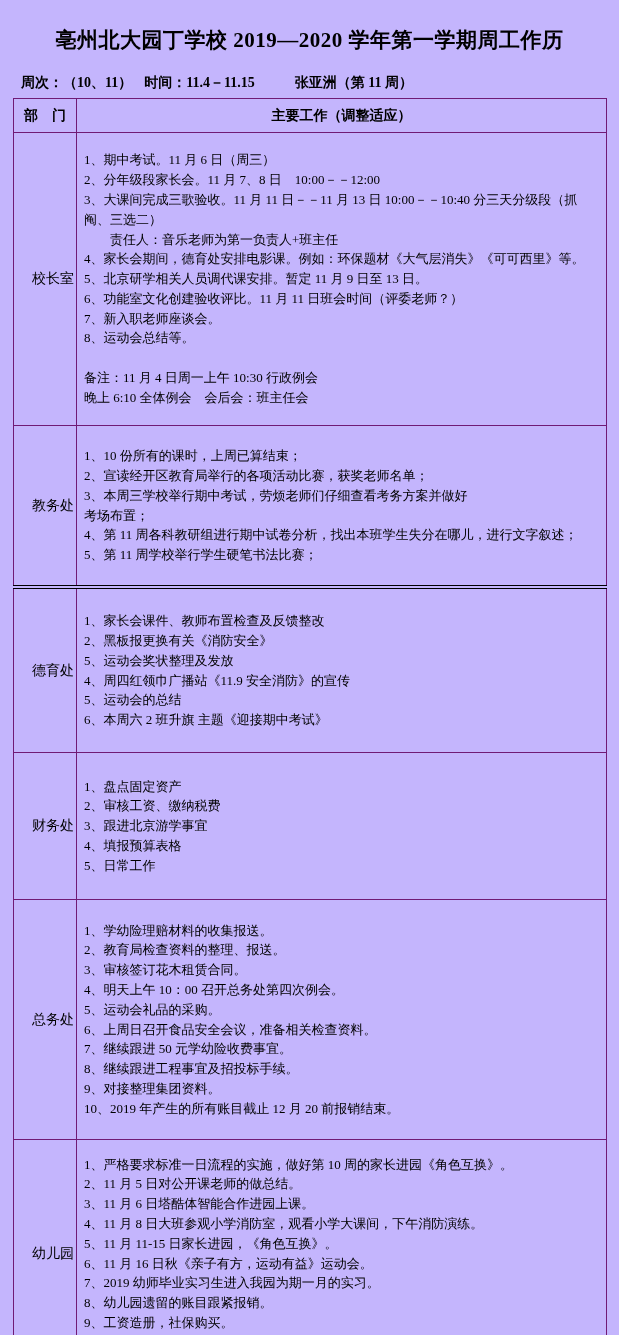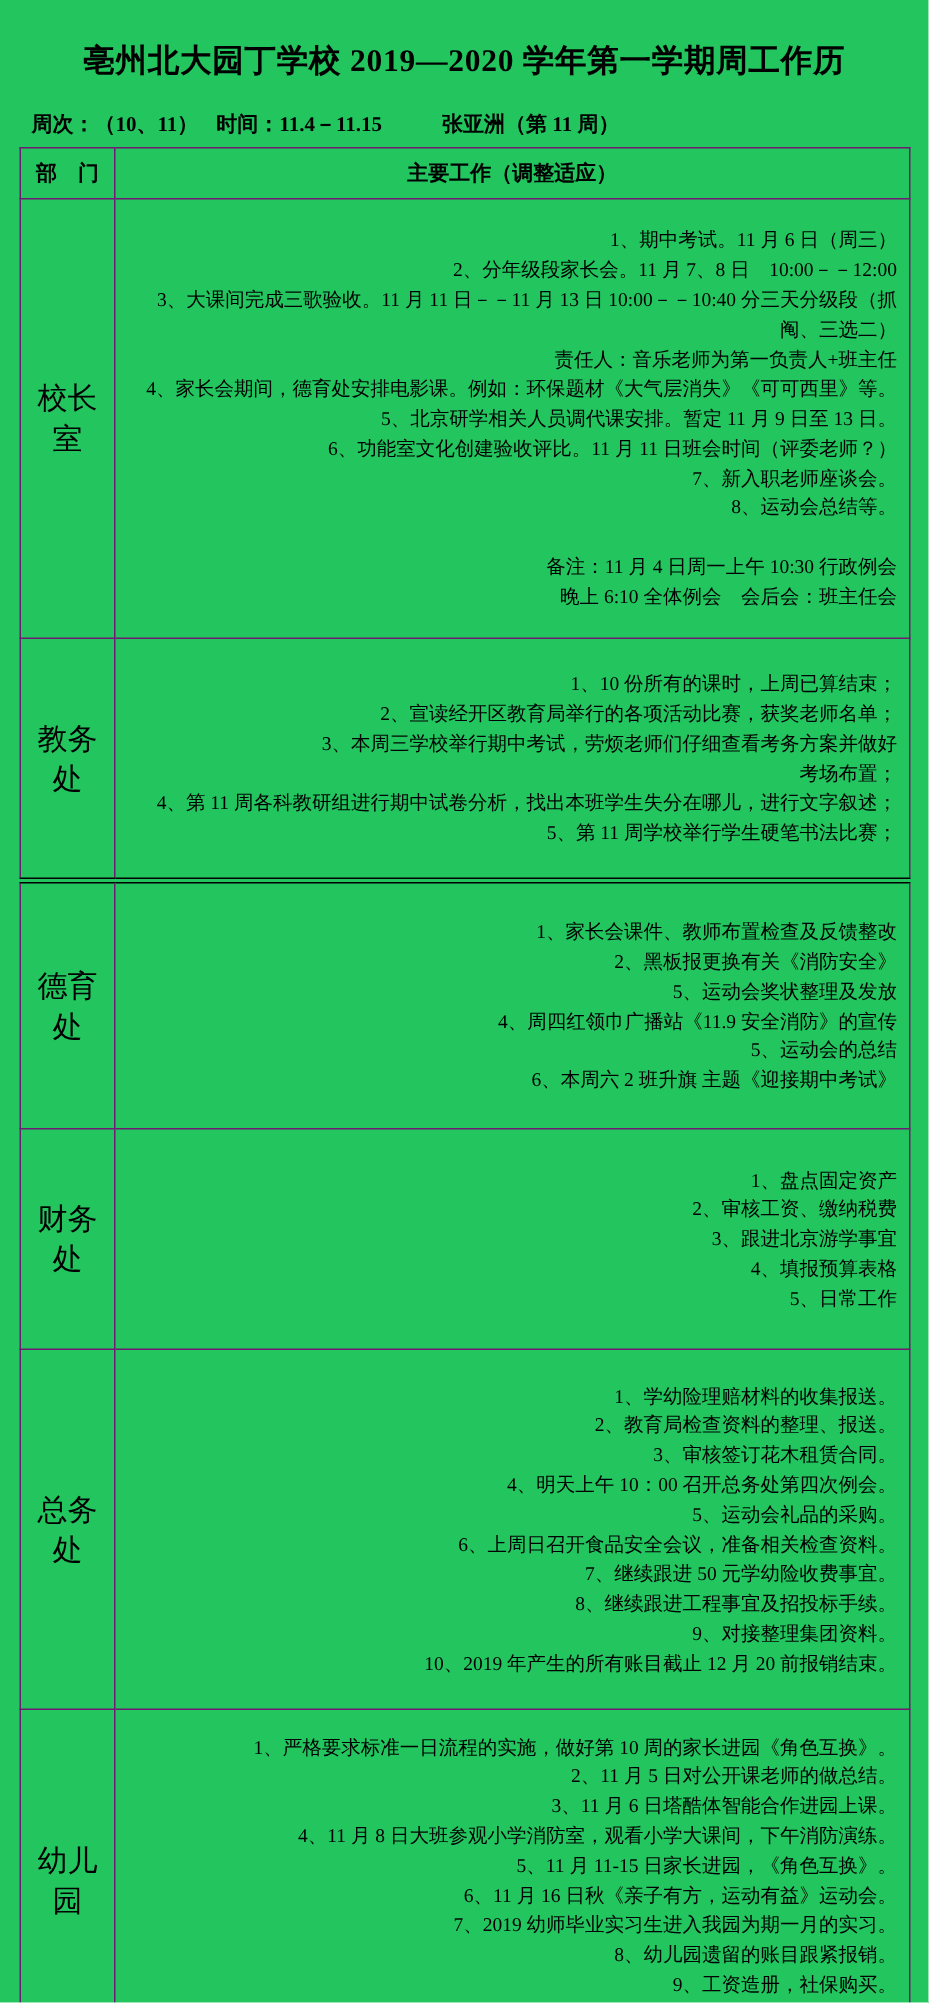--- a/index.html
+++ b/index.html
@@ -6,21 +6,21 @@
     margin: 0;
     padding: 0;
     background: #ffffff;
     color: #000000;
     font-family: "Liberation Serif", "DejaVu Serif", serif;
   }
   .page {
     position: relative;
     width: 619px;
     height: 1335px;
-    background: #22c55e;
+    background: #c4b5fd;
     overflow: hidden;
   }
   .title {
     margin: 26px 10px 0 10px;
     text-align: center;
     font-size: 21px;
     font-weight: bold;
     letter-spacing: 0.5px;
   }
   .meta {
@@ -41,40 +41,39 @@
     table-layout: fixed;
     margin-left: 13px;
     width: 594px;
   }
   table.work-table td {
     border: 1px solid #701a75;
     vertical-align: middle;
   }
   td.dept-cell {
     width: 58px;
-    text-align: center;
-    font-size: 20px;
+    text-align: right;
+    font-size: 14px;
     padding: 2px;
   }
   td.work-cell {
     font-size: 13px;
     padding: 8px 8px 8px 7px;
   }
   tr.head-row td {
     height: 29px;
     font-weight: bold;
     text-align: center;
     font-size: 14px;
   }
   tr.head-row td.work-cell { padding: 2px; margin-top: 30px; }
   .line {
     min-height: 19.8px;
     line-height: 19.8px;
     white-space: pre-wrap;
-    text-align: right;
   }
   tr.r-principal td { height: 276px; }
   tr.r-academic  td { height: 143px; }
   tr.r-moral     td { height: 147px; }
   tr.r-finance   td { height: 130px; }
   tr.r-general   td { height: 223px; }
   tr.r-kinder    td { height: 211px; }
   tr.double-top td { border-top: 4px double #000000; }
 </style>
 </head>

